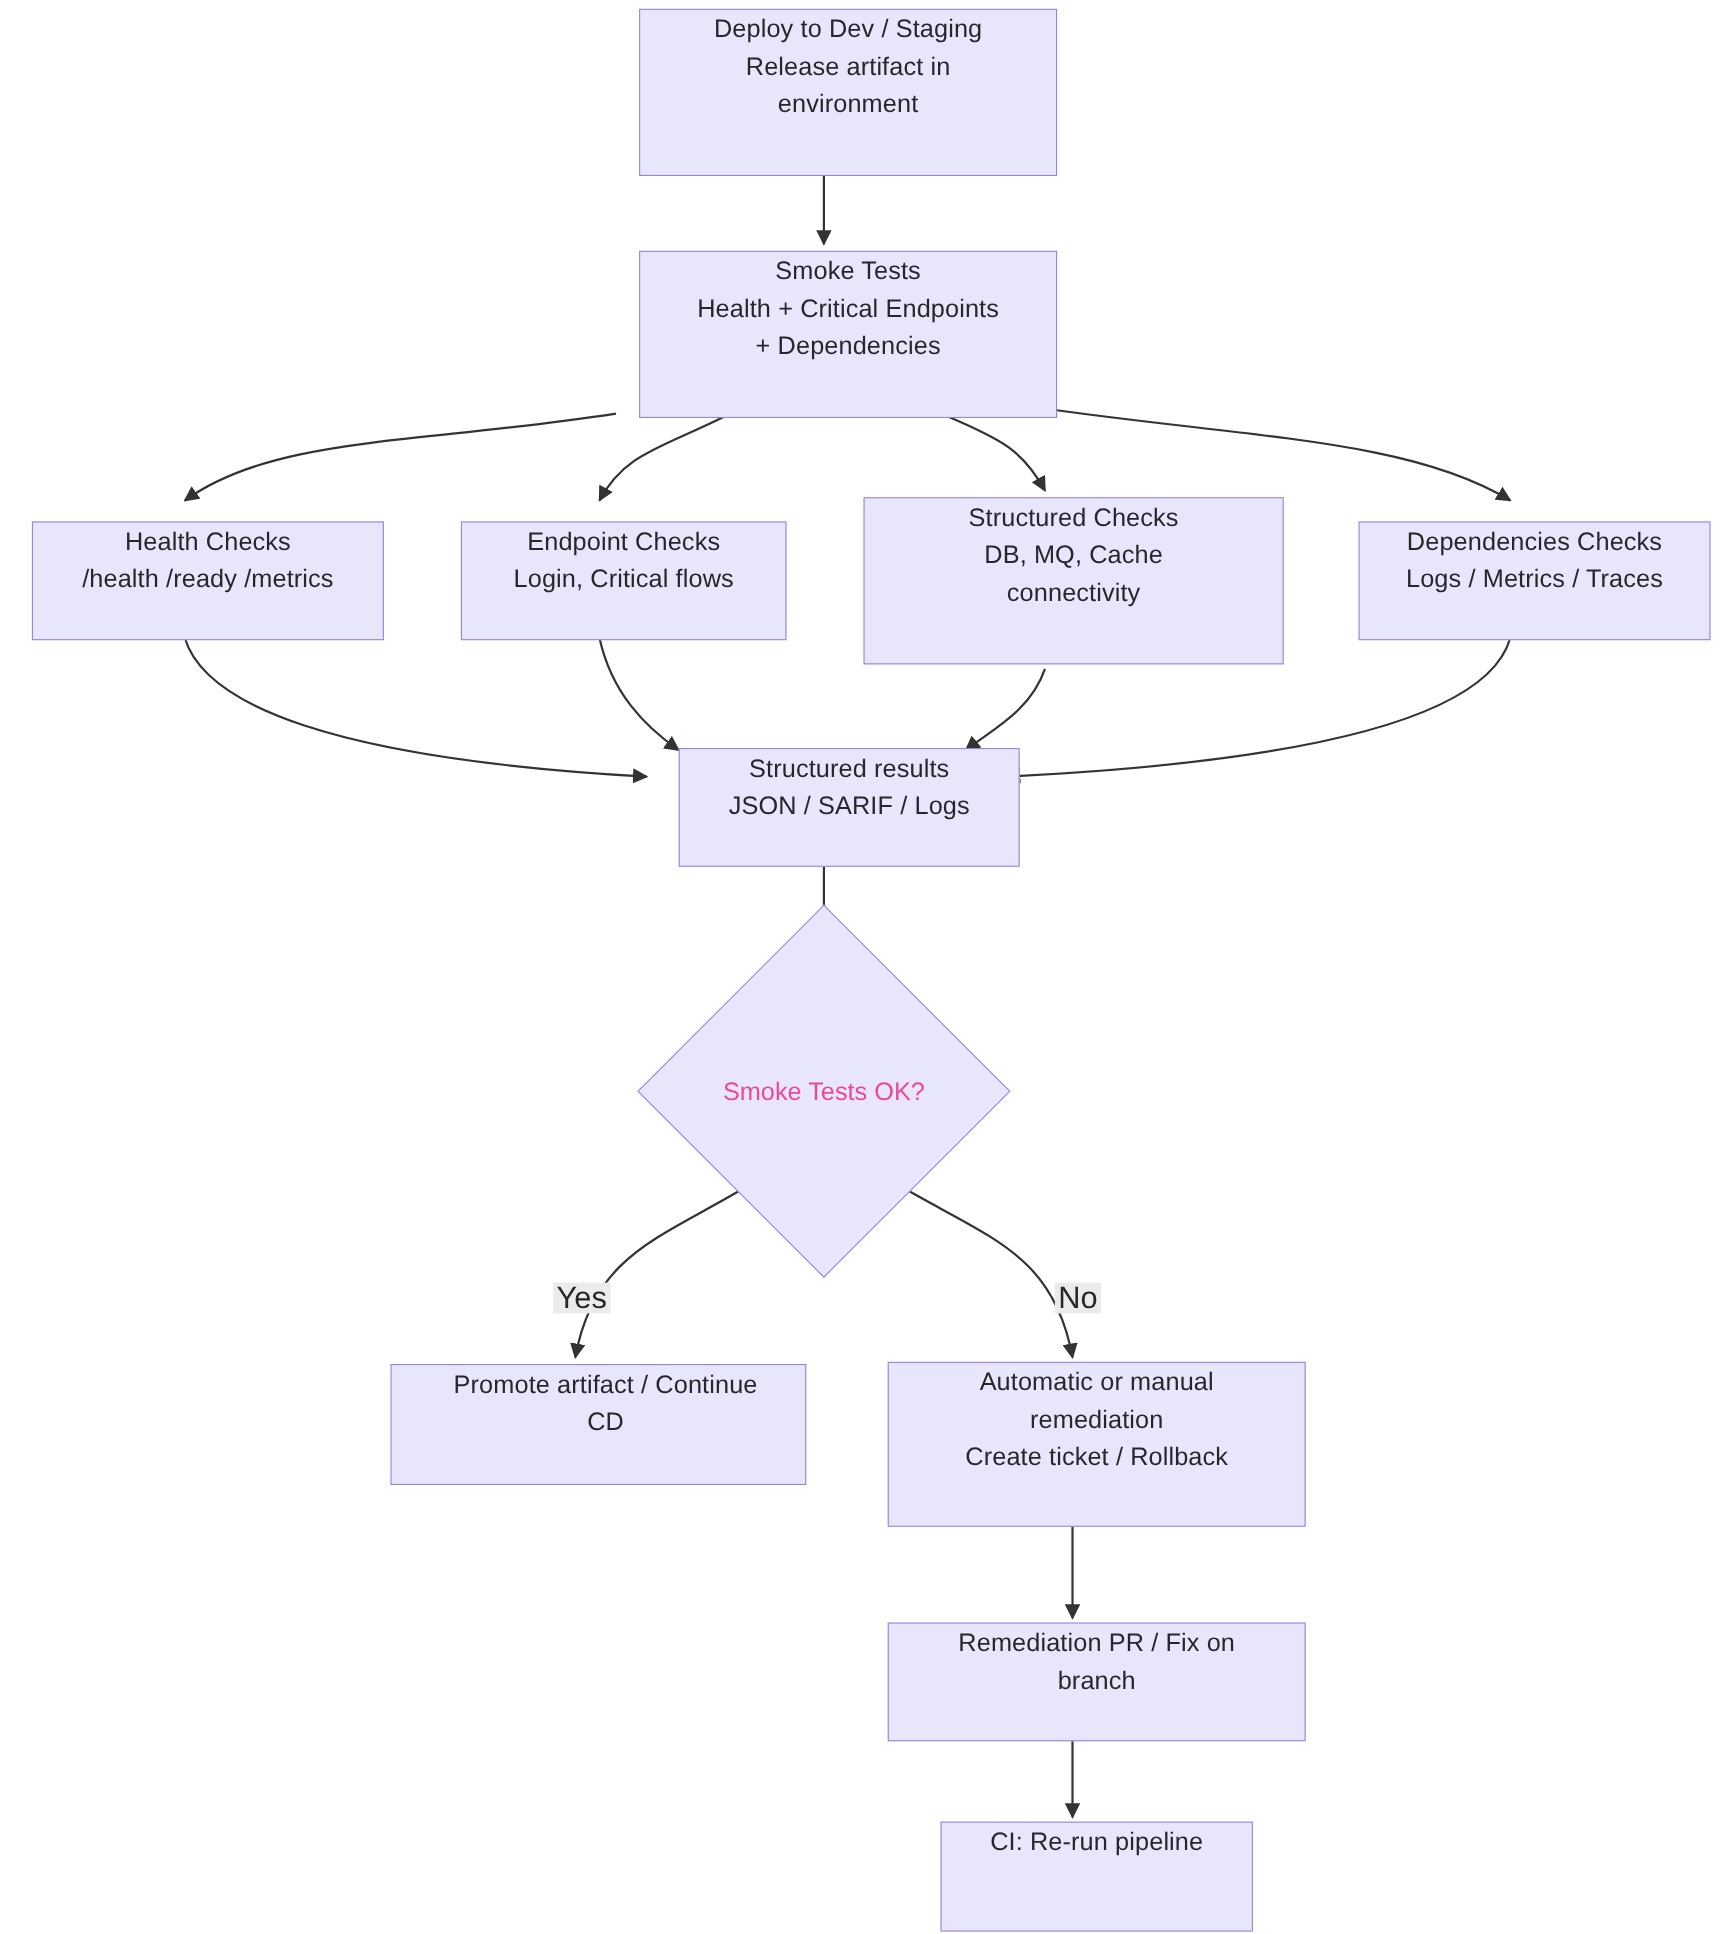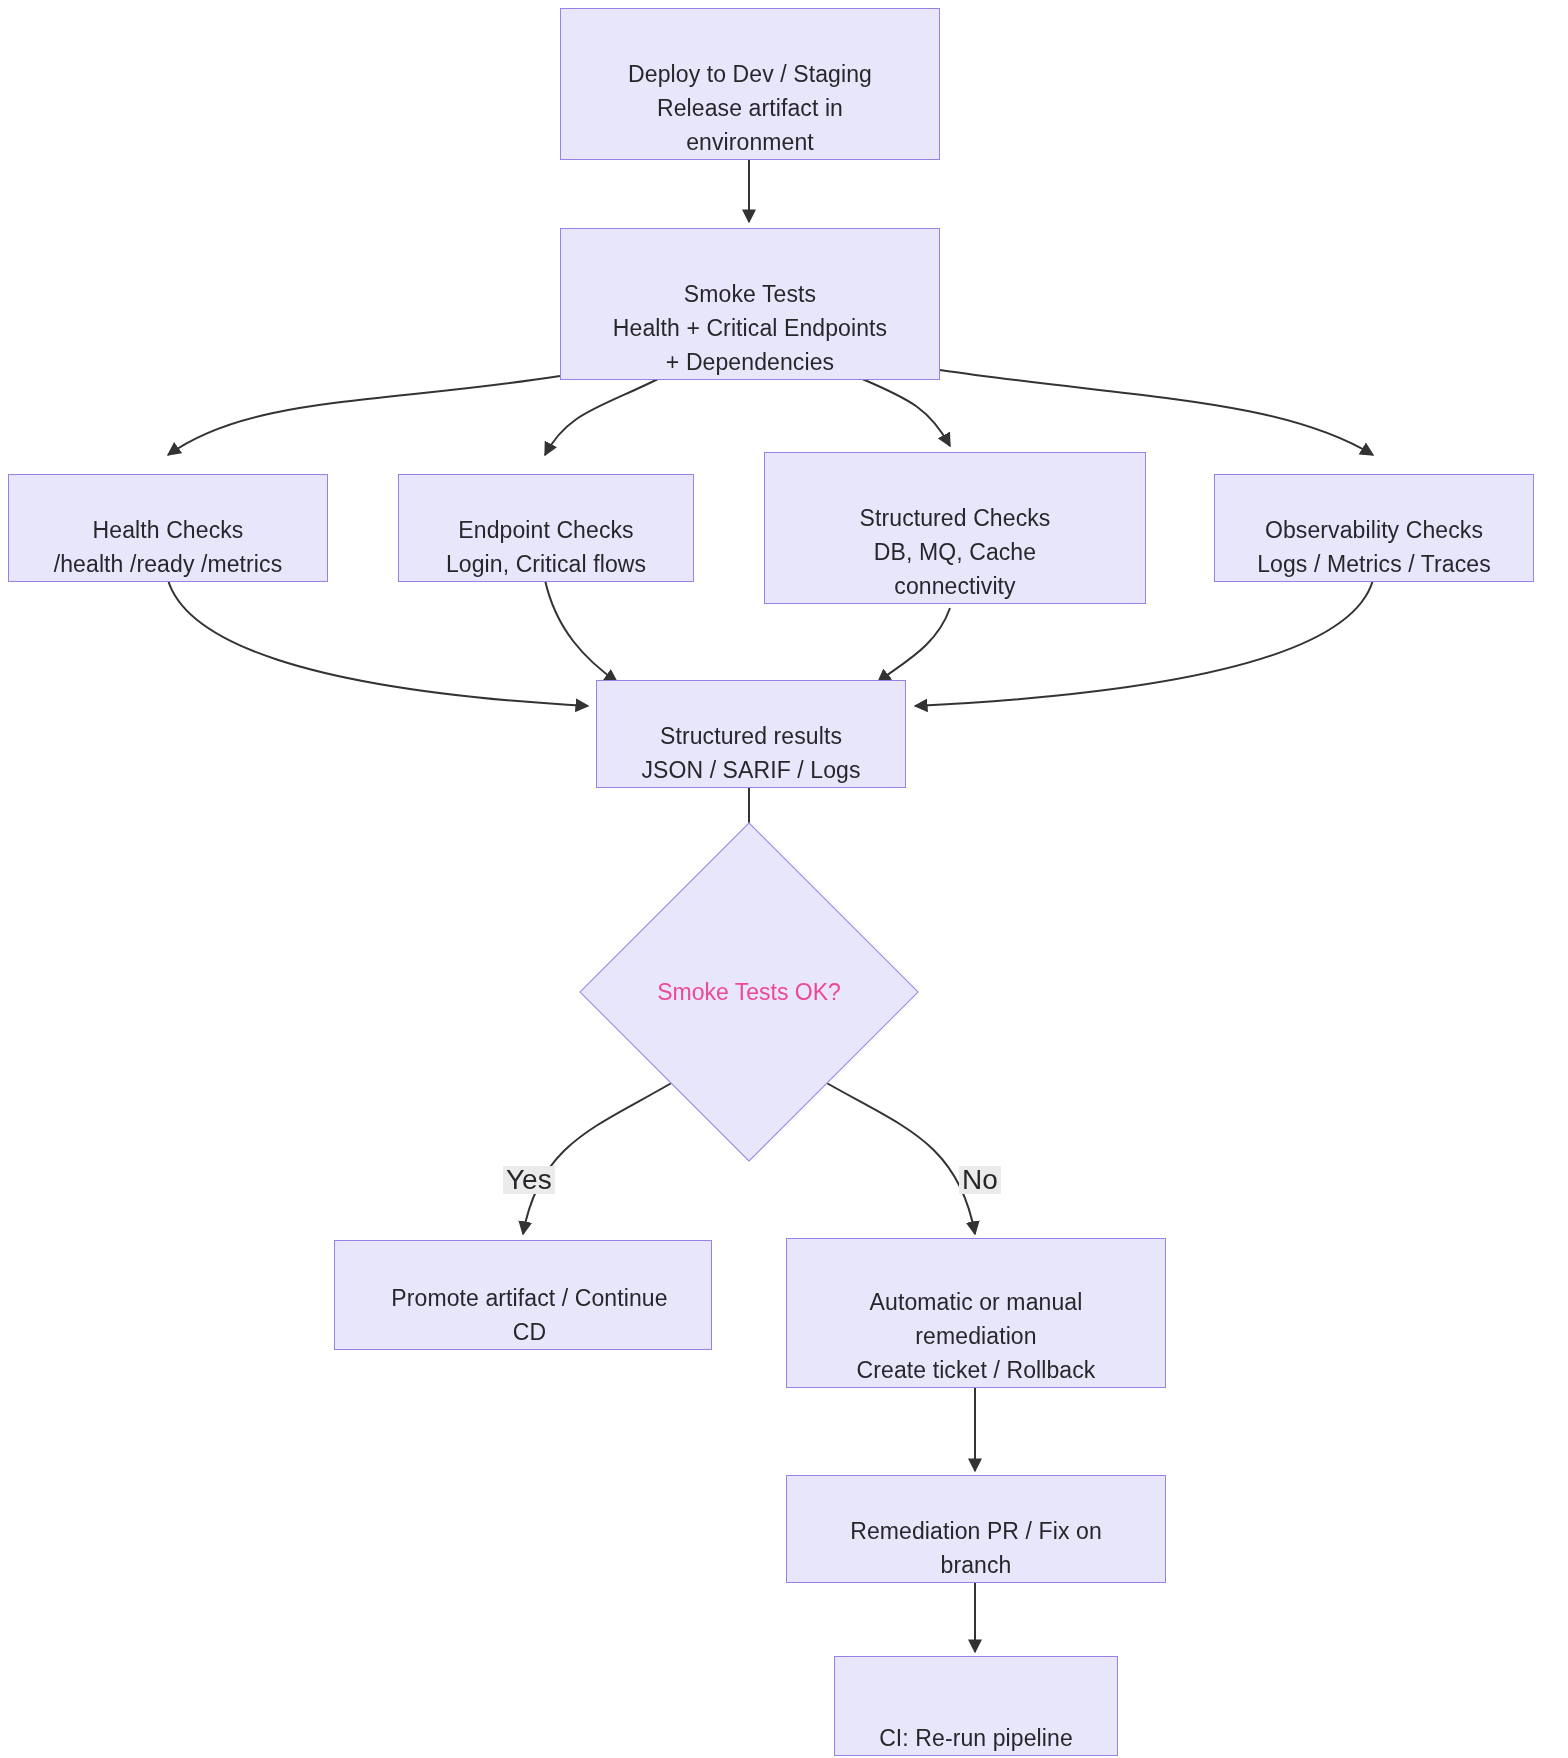--- a/index.html
+++ b/index.html
@@ -26,26 +26,27 @@
     pointer-events: none;
   }
   .node {
     position: absolute;
     box-sizing: border-box;
     background: #e8e6fb;
     border: 1.6px solid #9a81e8;
     display: flex;
     flex-direction: column;
     align-items: center;
-    justify-content: flex-end;
+    justify-content: flex-start;
     text-align: center;
     color: #27272b;
     font-size: 23px;
     line-height: 34px;
     letter-spacing: 0.1px;
+    margin-left: 21px;
   }
   .node .line {
     display: block;
     white-space: nowrap;
   }
   .diamond-wrap {
     position: absolute;
     display: flex;
     align-items: center;
     justify-content: center;
@@ -144,21 +145,21 @@
     <span class="line">Login, Critical flows</span>
   </div>
 
   <div class="node" style="left:764px; top:452px; width:382px; height:152px;">
     <span class="line">Structured Checks</span>
     <span class="line">DB, MQ, Cache</span>
     <span class="line">connectivity</span>
   </div>
 
   <div class="node" style="left:1214px; top:474px; width:320px; height:108px;">
-    <span class="line">Observability Checks</span>
+    <span class="line">Dependencies Checks</span>
     <span class="line">Logs / Metrics / Traces</span>
   </div>
 
   <div class="node" style="left:596px; top:680px; width:310px; height:108px;">
     <span class="line">Structured results</span>
     <span class="line">JSON / SARIF / Logs</span>
   </div>
 
   <div class="diamond-wrap" style="left:629px; top:872px; width:240px; height:240px;">
     <div class="diamond-shape"></div>

